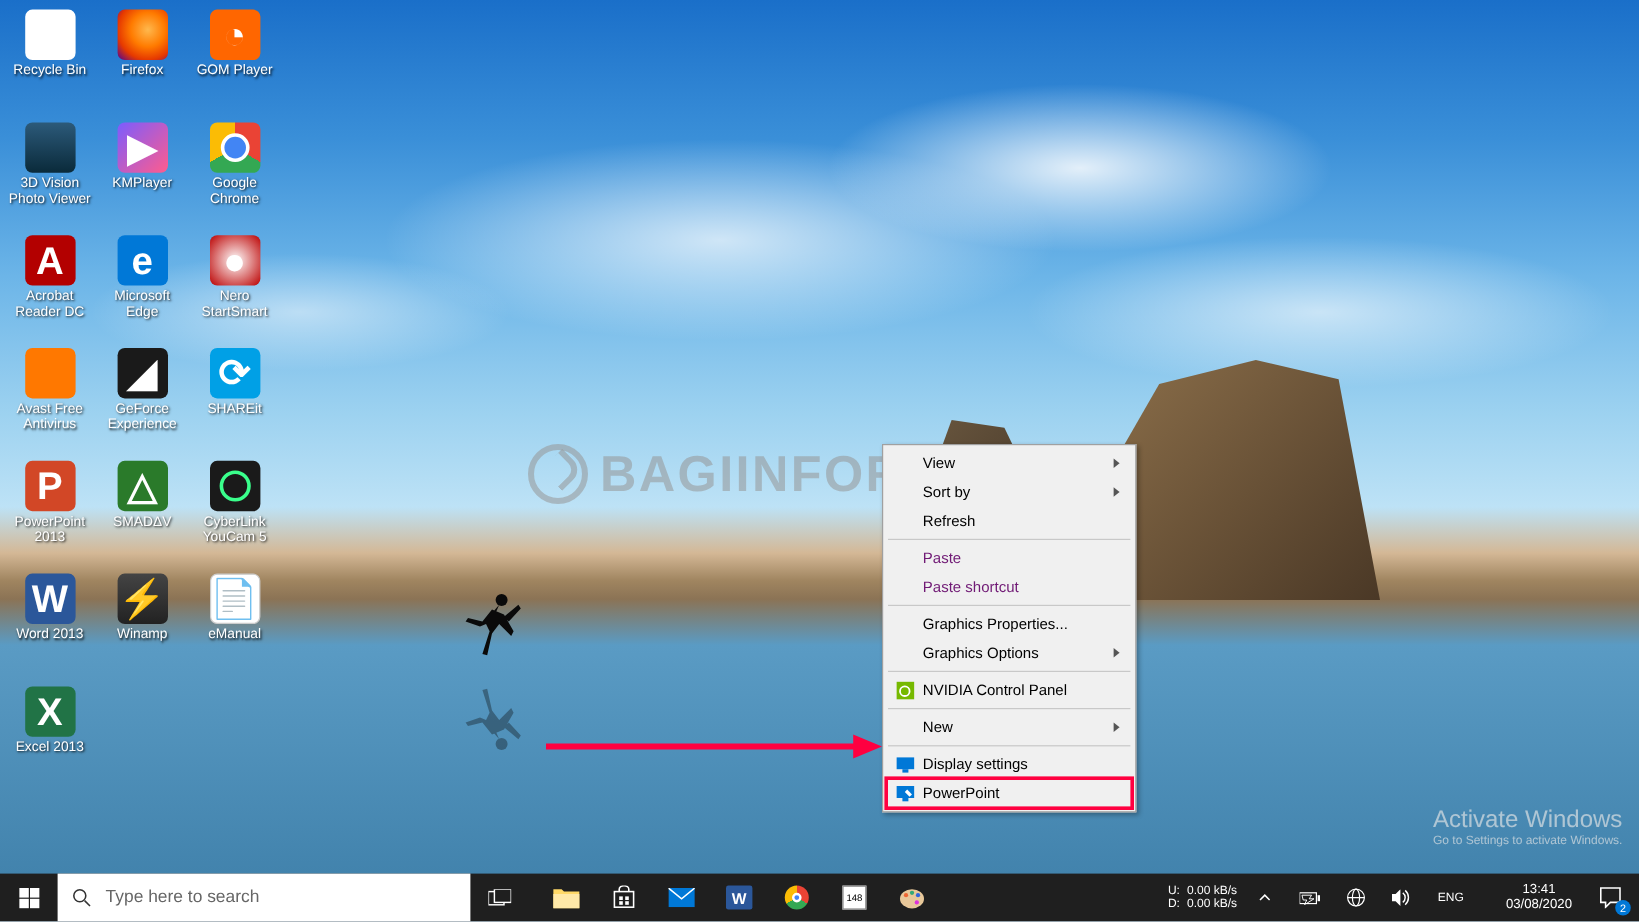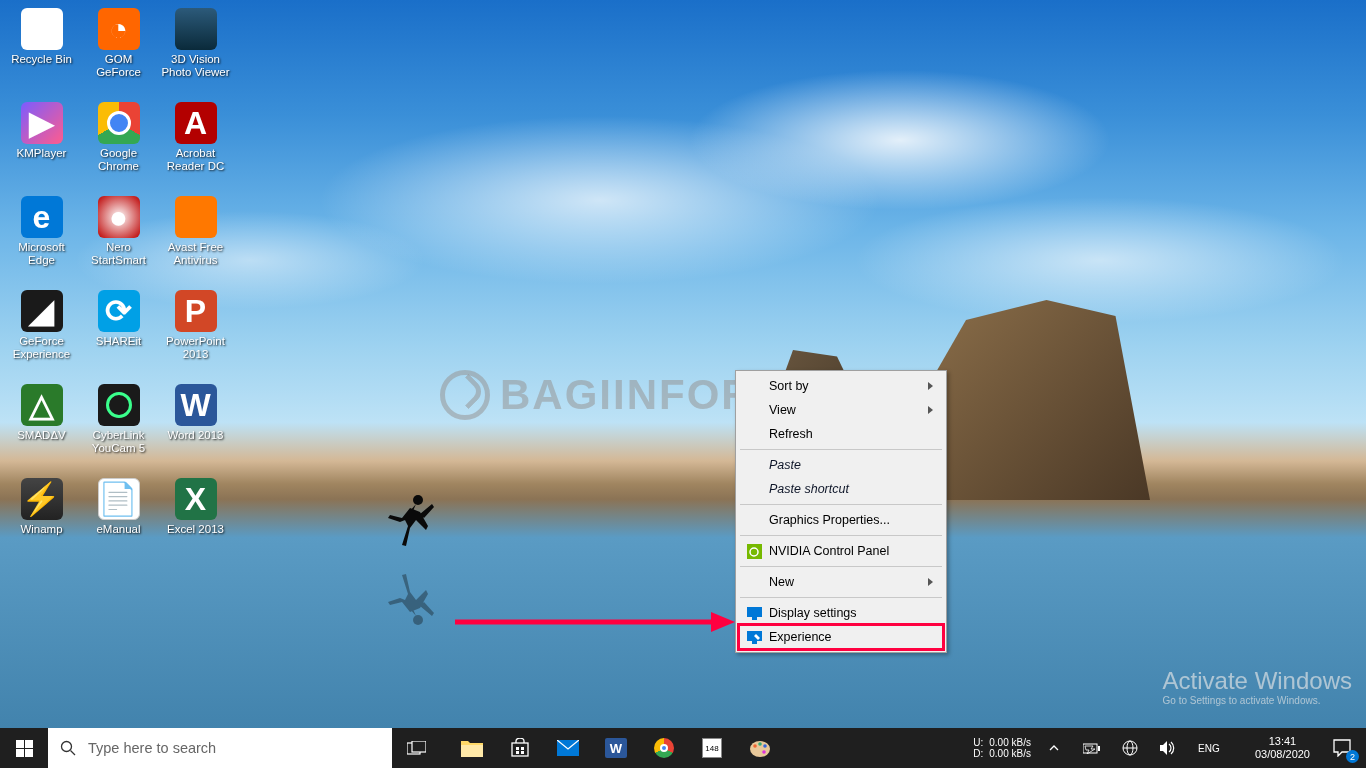--- a/index.html
+++ b/index.html
@@ -56,32 +56,32 @@
 .ic-youcam{background:#1a1a1a;border-radius:6px;position:relative;}
 .ic-youcam::after{content:"";position:absolute;width:20px;height:20px;border:3px solid #3aff8c;border-radius:50%;top:50%;left:50%;transform:translate(-50%,-50%);}
 .ic-word{background:#2b579a;}
 .ic-winamp{background:linear-gradient(#444,#222);}
 .ic-emanual{background:#fff;border:1px solid #ccc;}
 .ic-excel{background:#217346;}
 
 
 .ctx{position:absolute;left:735px;top:370px;width:212px;background:#f0f0f0;border:1px solid #a0a0a0;box-shadow:2px 2px 4px rgba(0,0,0,.3);padding:3px;font-size:12.5px;}
 .ctx .itm{height:24px;display:flex;align-items:center;padding:0 26px 0 30px;position:relative;cursor:default;color:#000;}
-.ctx .itm.disabled{color:#0f172a;font-style:italic;}
+.ctx .itm.disabled{color:#701a75;}
 .ctx .itm.hasarrow::after{content:"";position:absolute;right:10px;top:50%;transform:translateY(-50%);border-left:5px solid #555;border-top:4px solid transparent;border-bottom:4px solid transparent;}
 .ctx .sep{height:1px;background:#c8c8c8;margin:3px 1px;}
 .ctx .itm .mi{position:absolute;left:7px;top:50%;transform:translateY(-50%);width:16px;height:16px;display:flex;align-items:center;justify-content:center;}
 .ctx .itm.highlight{outline:3px solid #ff0040;outline-offset:-1px;}
 
 
 .red-arrow{position:absolute;left:455px;top:607px;width:280px;height:30px;}
 
 
 .activate{position:absolute;right:14px;bottom:62px;text-align:left;color:rgba(230,230,230,.65);}
-.activate .h{font-size:24px;}
+.activate .h{font-size:20px;}
 .activate .s{font-size:10px;}
 
 
 .taskbar{position:absolute;left:0;right:0;bottom:0;height:40px;background:#1f1f1f;display:flex;align-items:center;color:#fff;}
 .start{width:48px;height:40px;display:flex;align-items:center;justify-content:center;cursor:pointer;}
 .searchbox{width:344px;height:40px;background:#fff;display:flex;align-items:center;padding:0 12px;color:#666;font-size:14.5px;cursor:text;gap:12px;}
 .tb-item{width:48px;height:40px;display:flex;align-items:center;justify-content:center;cursor:pointer;}
 .tb-icons{display:flex;margin-left:8px;}
 .tb-spacer{flex:1;}
 .netspeed{font-size:10px;line-height:1.1;padding:0 8px;text-align:right;}
@@ -121,22 +121,26 @@
     <span>BAGIINFORMASI</span>
   </div>
 </div>
 
 <div class="desktop-icons" id="desktop-icons">
     <div class="di">
       <div class="ic ic-recycle" style="color: rgb(255, 255, 255); font-weight: bold;">🗑</div>
       <div class="lbl">Recycle Bin</div>
     </div>
     <div class="di">
+      <div class="ic ic-firefox" style="color: rgb(255, 255, 255); font-weight: bold;"></div>
+      <div class="lbl">Firefox</div>
+    </div>
+    <div class="di">
       <div class="ic ic-gom" style="color: rgb(255, 255, 255); font-weight: bold;">◔</div>
-      <div class="lbl">GOM GeForce</div>
+      <div class="lbl">GOM Player</div>
     </div>
     <div class="di">
       <div class="ic ic-3d" style="color: rgb(255, 255, 255); font-weight: bold;"></div>
       <div class="lbl">3D Vision Photo Viewer</div>
     </div>
     <div class="di">
       <div class="ic ic-km" style="color: rgb(255, 255, 255); font-weight: bold;">▶</div>
       <div class="lbl">KMPlayer</div>
     </div>
     <div class="di">
@@ -192,38 +196,41 @@
       <div class="lbl">eManual</div>
     </div>
     <div class="di">
       <div class="ic ic-excel" style="color: rgb(255, 255, 255); font-weight: bold;">X</div>
       <div class="lbl">Excel 2013</div>
     </div>
   </div>
 
 <div class="ctx" id="ctx">
     <div class="itm hasarrow">
+      <span>View</span>
+    </div>
+    <div class="itm hasarrow">
       <span>Sort by</span>
-    </div>
-    <div class="itm hasarrow">
-      <span>View</span>
     </div>
     <div class="itm">
       <span>Refresh</span>
     </div>
     <div class="sep"></div>
     <div class="itm disabled">
       <span>Paste</span>
     </div>
     <div class="itm disabled">
       <span>Paste shortcut</span>
     </div>
     <div class="sep"></div>
     <div class="itm">
       <span>Graphics Properties...</span>
+    </div>
+    <div class="itm hasarrow">
+      <span>Graphics Options</span>
     </div>
     <div class="sep"></div>
     <div class="itm">
       <span class="mi">
         <svg width="15" height="15">
           <rect width="15" height="15" fill="#76b900"></rect>
           <circle cx="7" cy="8" r="4" fill="none" stroke="#fff" stroke-width="1.5"></circle>
         </svg>
       </span>
       <span>NVIDIA Control Panel</span>
@@ -243,21 +250,21 @@
       <span>Display settings</span>
     </div>
     <div class="itm highlight">
       <span class="mi">
         <svg width="15" height="13">
           <rect x="0" y="0" width="15" height="10" fill="#0078d7"></rect>
           <path d="M9 3 L13 7 L11 9 L7 5 Z" fill="#fff"></path>
           <rect x="5" y="10" width="5" height="3" fill="#0078d7"></rect>
         </svg>
       </span>
-      <span>Experience</span>
+      <span>PowerPoint</span>
     </div>
   </div>
 
 <div class="red-arrow">
   <svg viewBox="0 0 280 30">
       <line x1="0" y1="15" x2="260" y2="15" stroke="#ff0040" stroke-width="5"></line>
       <polygon points="280,15 256,5 256,25" fill="#ff0040"></polygon>
     </svg>
 </div>
 

